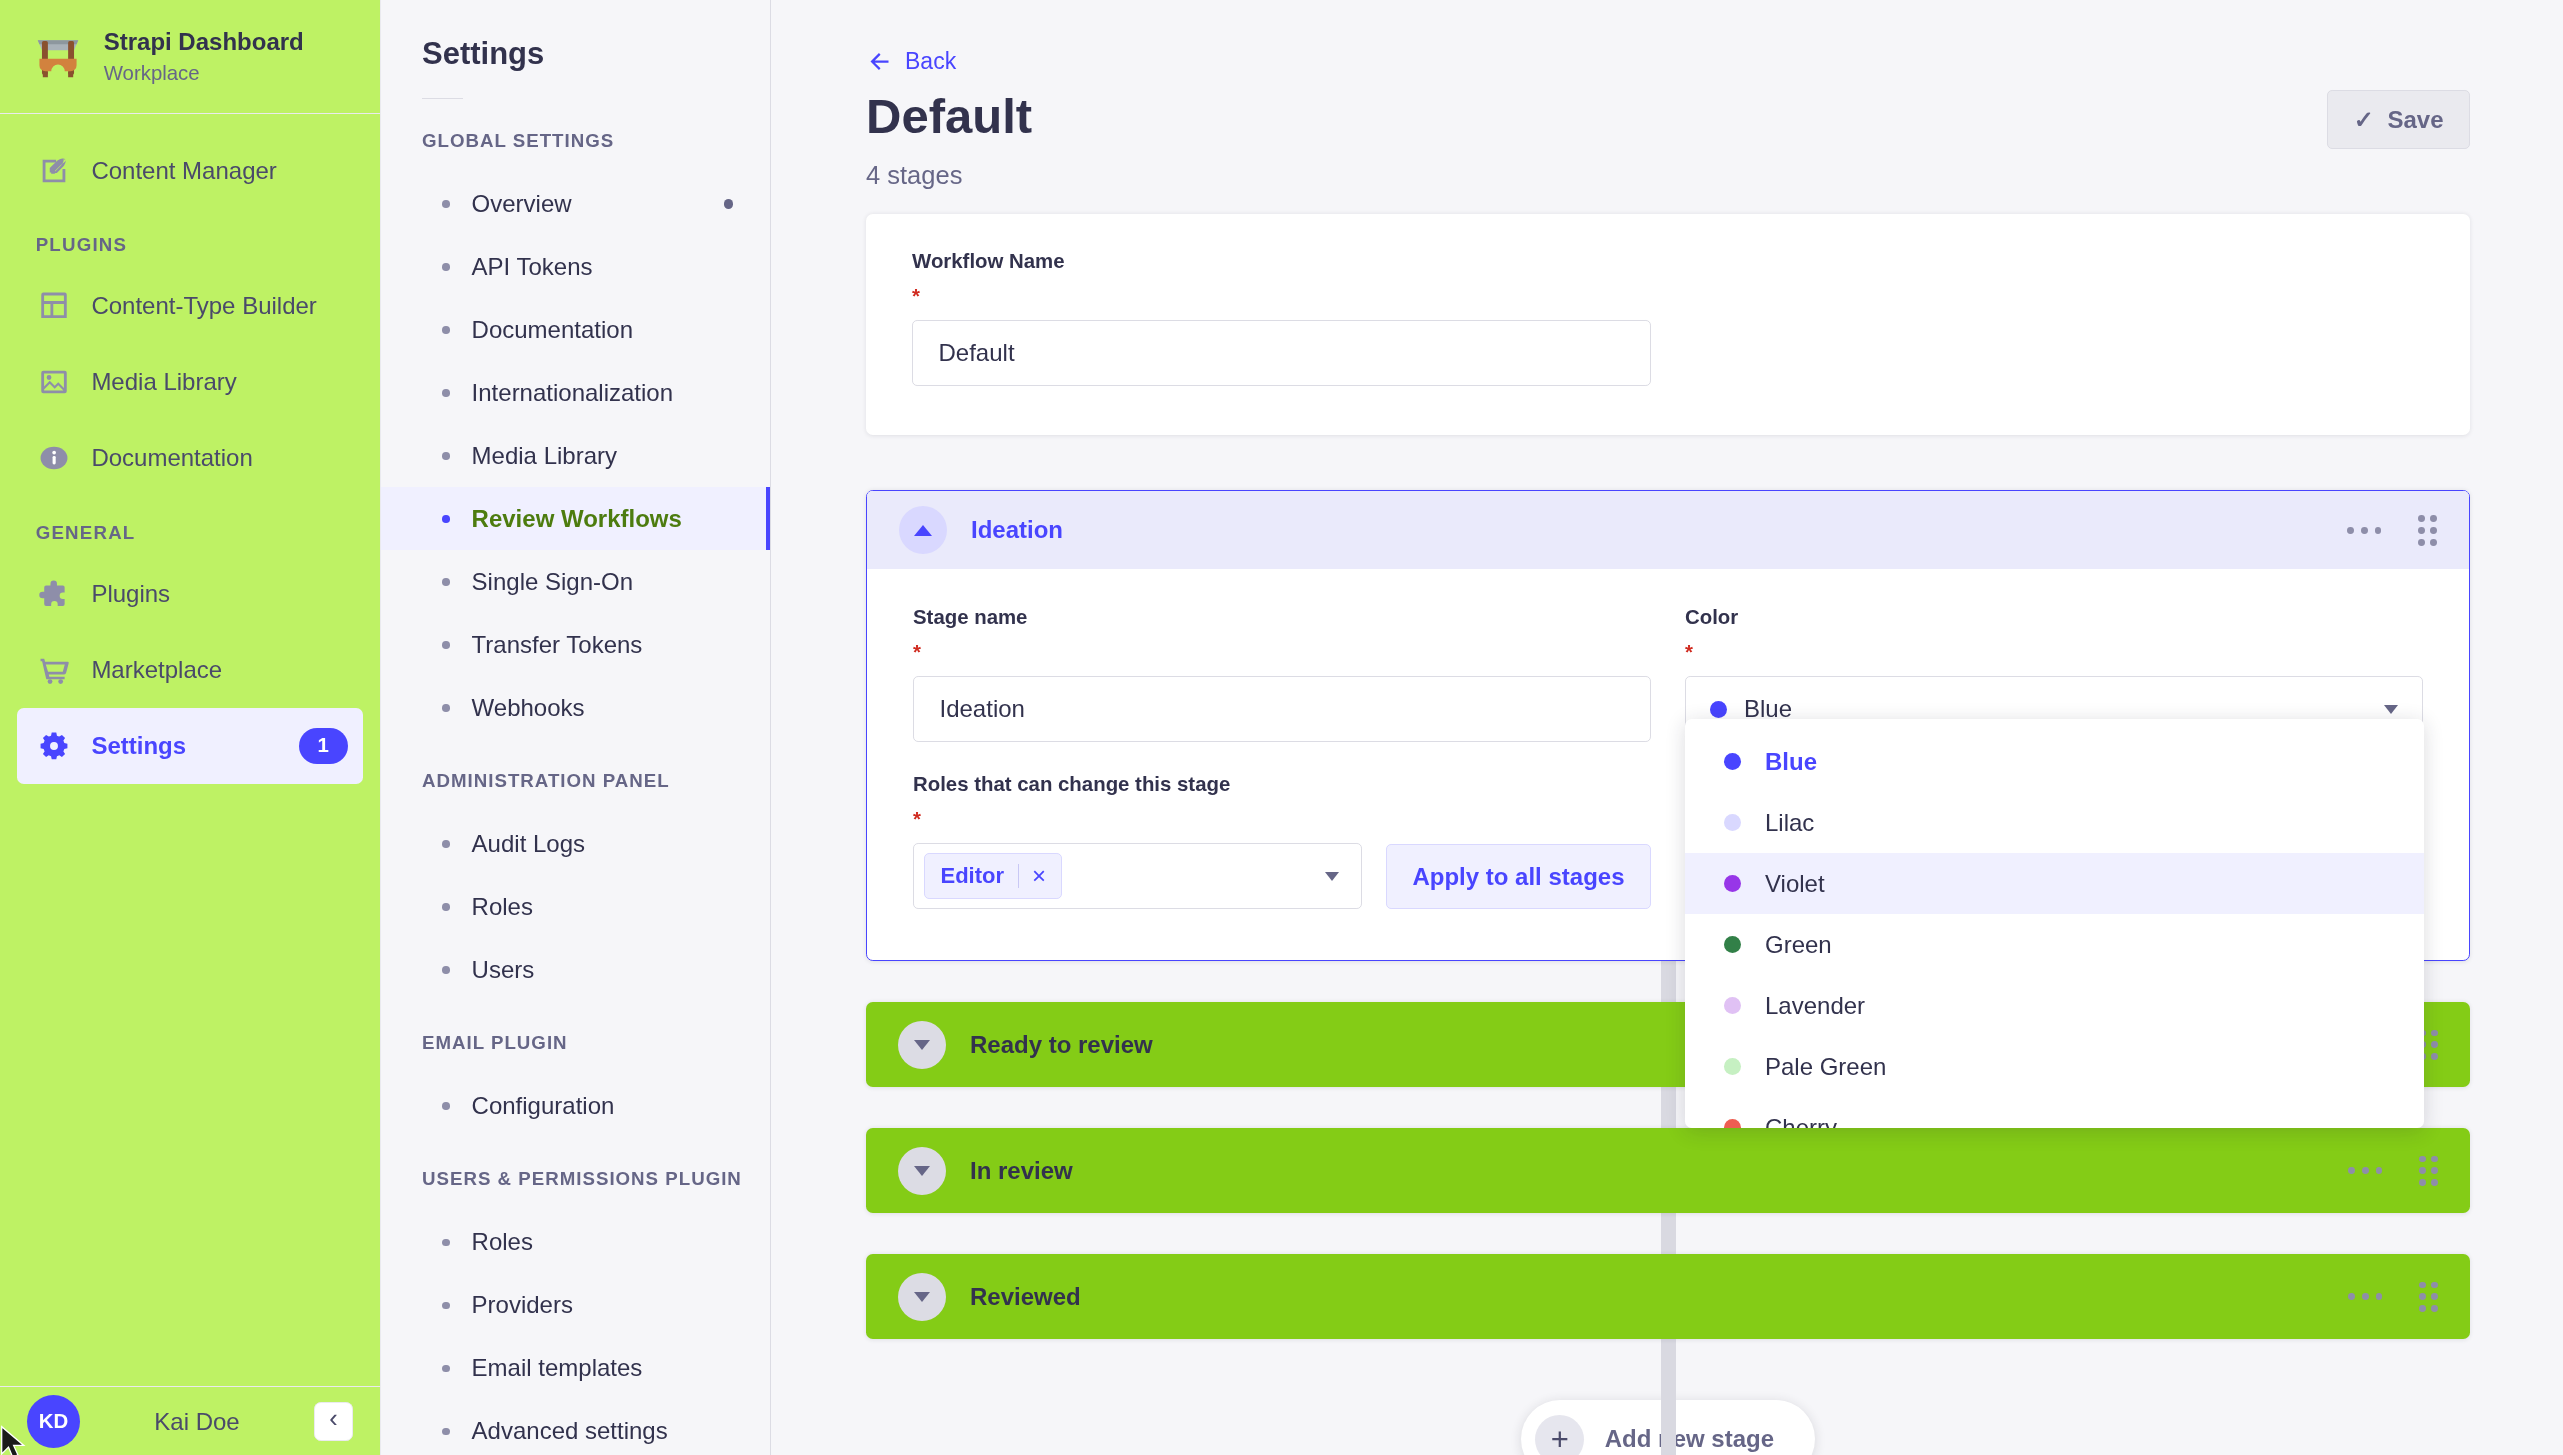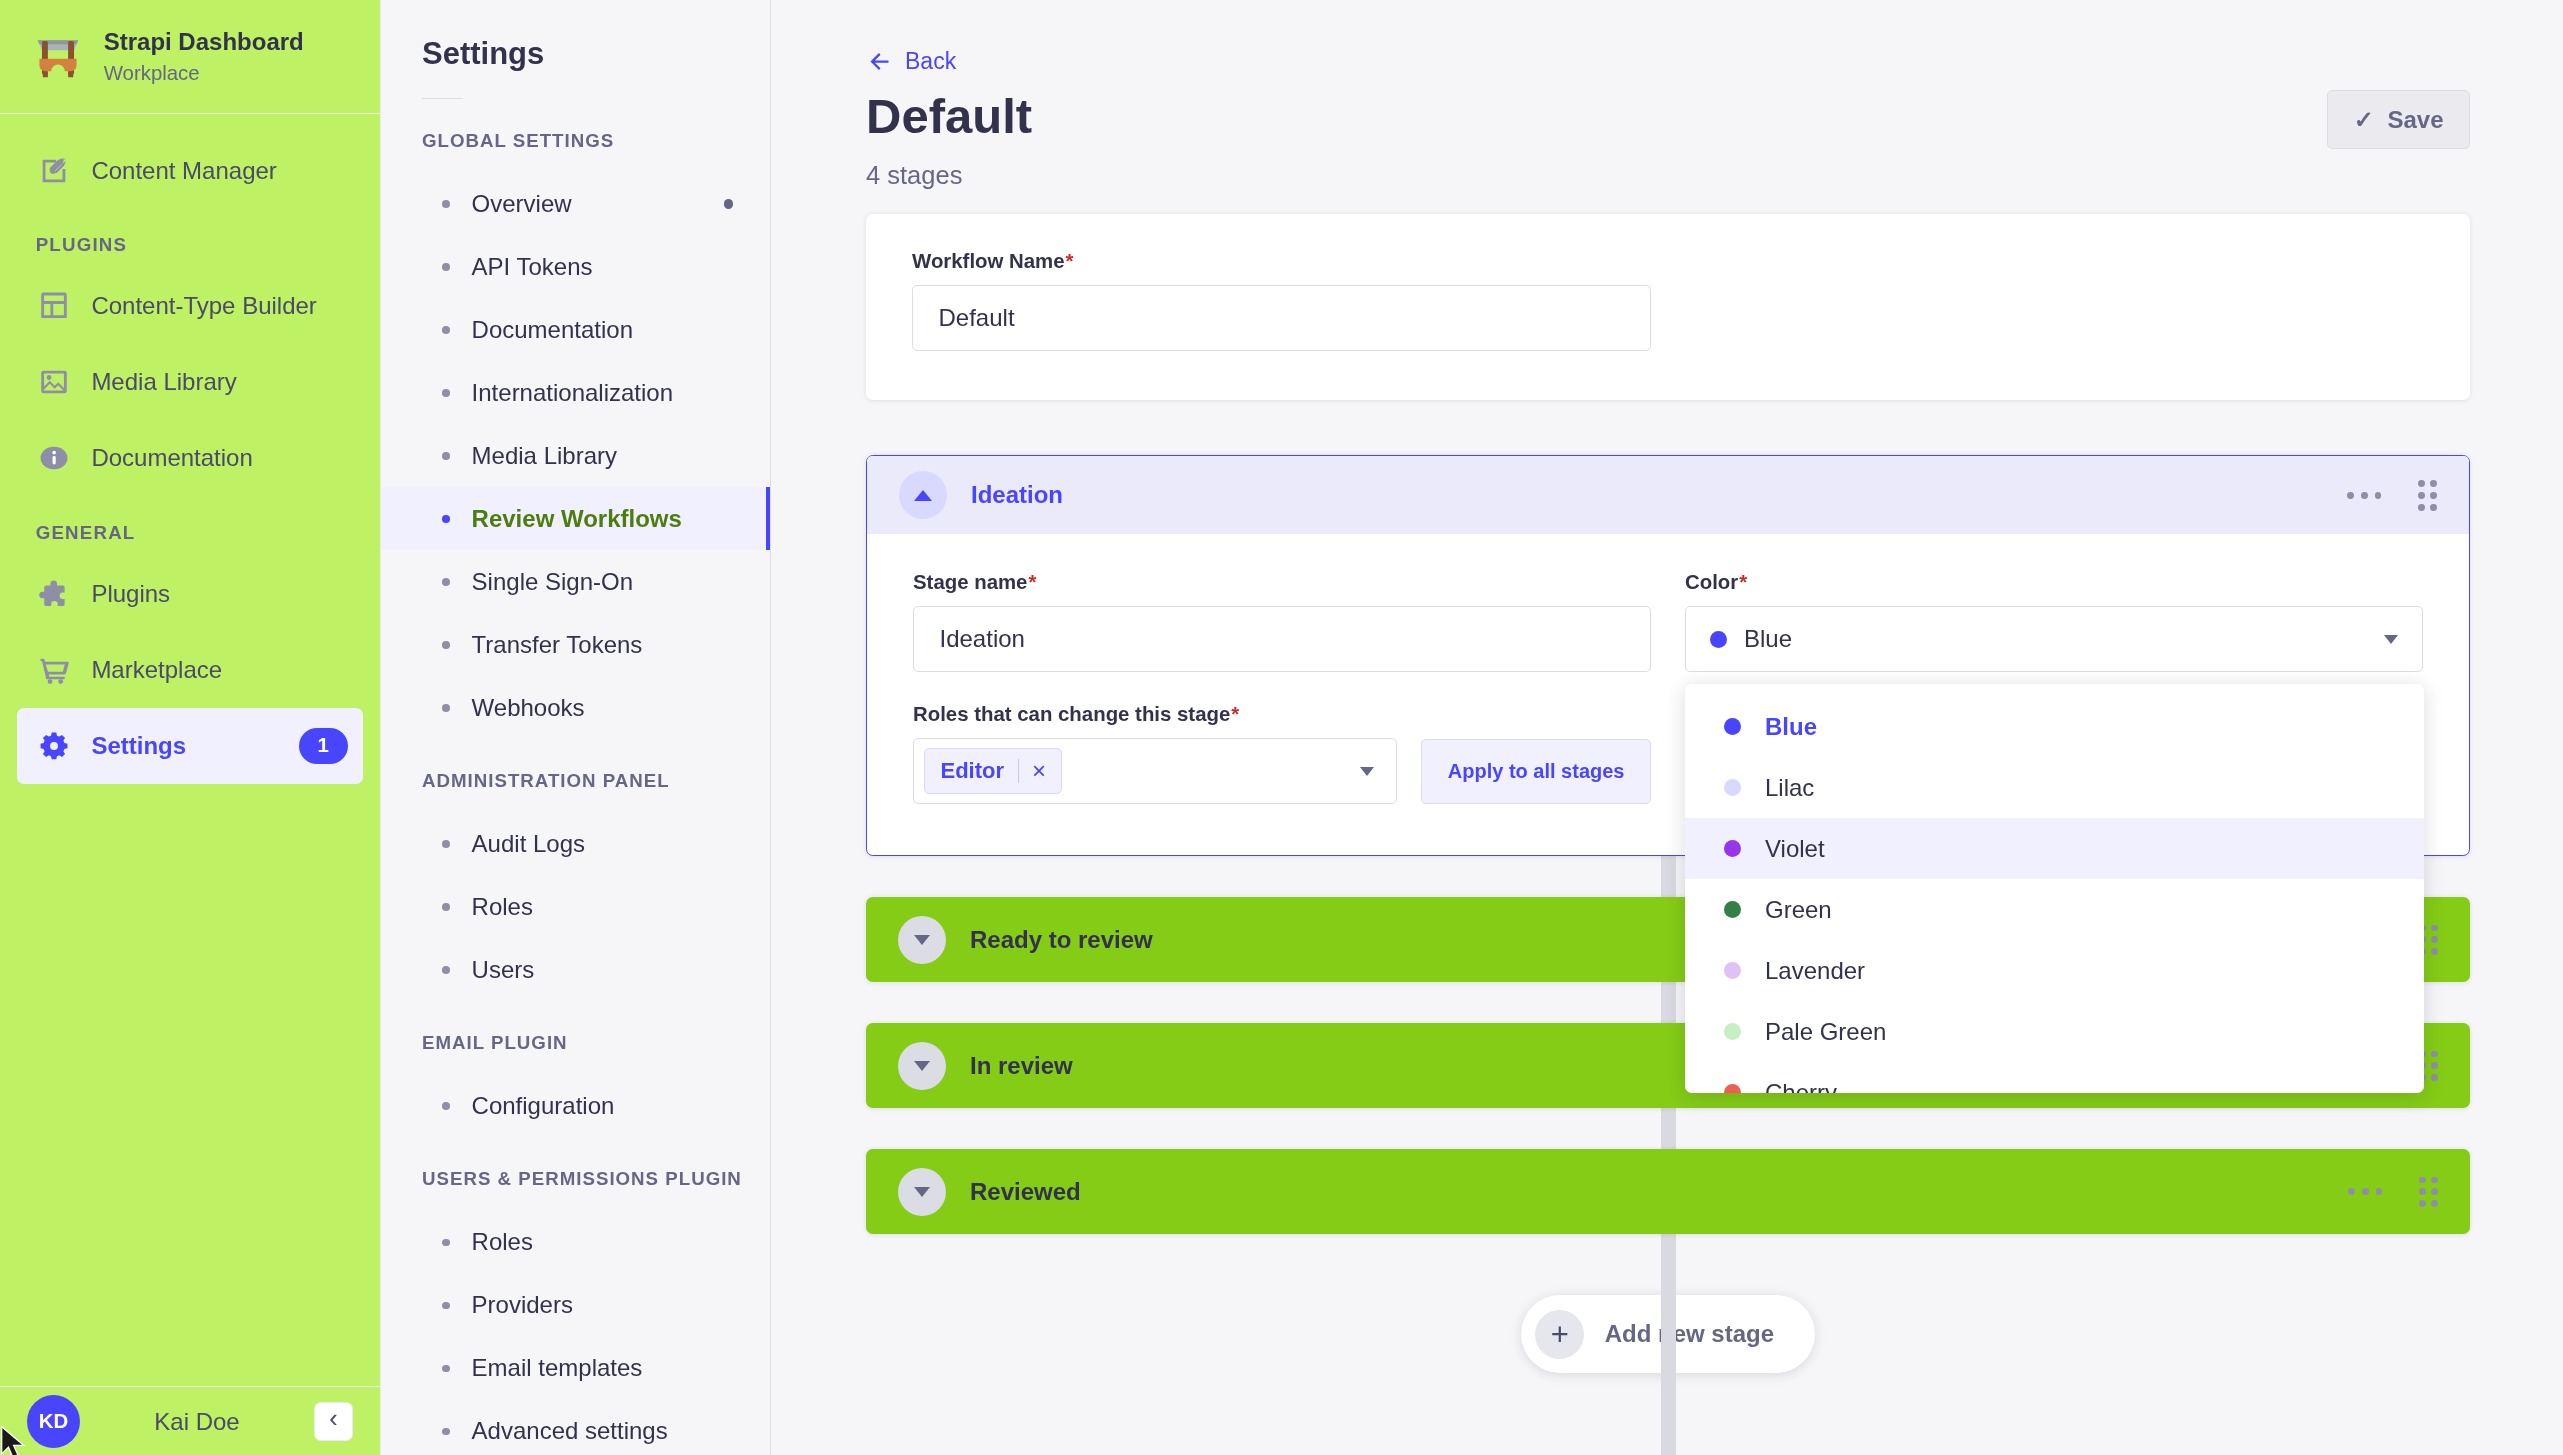--- a/index.html
+++ b/index.html
@@ -46,21 +46,21 @@
   .back-row { display:flex; align-items:center; gap:12px; color:#4945ff; font-size:23px; font-weight:500; cursor:pointer; width:fit-content; }
   .back-arrow svg { width:27px; height:27px; fill:#4945ff; display:block; }
   .title-row { display:flex; justify-content:space-between; align-items:flex-start; margin-top:15.3px; }
   h1 { font-size:49px; font-weight:700; color:#32324d; line-height:1.1; }
   .save-btn { height:59px; padding:0 25.5px; background:#eaeaef; border:0.8px solid #dcdce4; border-radius:5.1px; color:#666687; font-size:24px; font-weight:600; display:flex; align-items:center; gap:13.6px; cursor:default; font-family:inherit; }
   .save-btn .check { font-size:24px; }
   .page-subtitle { margin-top:12px; font-size:25.5px; color:#666687; }
 
   .card { background:#fff; border-radius:6.8px; box-shadow:0 0.8px 4.2px rgba(33,33,52,0.10); }
   .form-card { margin-top:24px; padding:36px 46px 49px 46px; display:grid; grid-template-columns:1fr 1fr; column-gap:34px; }
-  .field-label { font-size:20.4px; font-weight:600; color:#32324d; margin-bottom:12px; display:flex; align-items:flex-start; gap:1px; }
+  .field-label { font-size:20.4px; font-weight:600; color:#32324d; margin-bottom:12px; display:flex; align-items:flex-start; gap:12px;flex-direction:column; }
   .req { color:#d02b20; font-size:20.4px; font-weight:600; }
   .tb, .select { height:66px; width:100%; border:0.8px solid #dcdce4; border-radius:5.1px; background:#fff; font-size:24px; color:#32324d; font-family:inherit; }
   .tb { padding:0 25.5px; outline:none; }
   .select { display:flex; align-items:center; padding:0 24px; cursor:pointer; gap:17px; }
   .select .grow { flex:1; }
   .caret-down { width:0; height:0; border-left:7.6px solid transparent; border-right:7.6px solid transparent; border-top:9.3px solid #666687; flex:none; }
   .color-dot { width:17px; height:17px; border-radius:50%; flex:none; }
 
   
   .stages { margin-top:55px; position:relative; }
@@ -83,21 +83,21 @@
   .stage-body { padding:37px 46px 51px 46px; }
   .grid-2 { display:grid; grid-template-columns:1fr 1fr; column-gap:34px; }
   .roles-row { margin-top:31px; width:calc(50% - 17px); display:flex; gap:24px; align-items:flex-end; }
   .roles-field { flex:1; }
   .roles-select { height:66px; border:0.8px solid #dcdce4; border-radius:5.1px; display:flex; align-items:center; padding:0 22px 0 10.2px; cursor:pointer; }
   .tag { height:46px; background:#f0f0ff; border:0.8px solid #d9d8ff; border-radius:5.1px; display:flex; align-items:center; padding:0 15.3px; gap:0; }
   .tag-label { font-size:22px; font-weight:600; color:#4945ff; }
   .tag-divider { width:0.8px; height:24px; background:#c9c8f5; margin:0 13.6px; }
   .tag-close { font-size:24px; color:#4945ff; cursor:pointer; line-height:1; }
   .roles-select .caret-down { margin-left:auto; }
-  .apply-btn { height:65px; padding:0 25.5px; background:#f0f0ff; border:0.8px solid #d9d8ff; border-radius:5.1px; color:#4945ff; font-size:20px; font-weight:600; cursor:pointer; font-family:inherit; flex:none; }
+  .apply-btn { height:65px; padding:0 25.5px; background:#f0f0ff; border:0.8px solid #d9d8ff; border-radius:5.1px; color:#4945ff; font-size:24px; font-weight:600; cursor:pointer; font-family:inherit; flex:none; }
 
   .stage-collapsed { margin-top:41px; height:85px; display:flex; align-items:center; padding:0 32px; gap:24px; background:#84cc16; border-radius:6.8px; box-shadow:0 0.8px 4.2px rgba(33,33,52,0.10); }
 
   
   .dropdown { position:absolute; left:819px; top:229px; width:739px; height:409px; background:#fff; border-radius:6.8px; box-shadow:0 3.4px 20.4px rgba(33,33,52,0.16); z-index:6; padding-top:12px; overflow:hidden; }
   .dd-item { height:61px; display:flex; align-items:center; gap:24px; padding:0 39px; font-size:24px; color:#32324d; cursor:pointer; }
   .dd-item.selected { color:#4945ff; font-weight:700; }
   .dd-item.hovered { background:#f0f0ff; }
 
   

